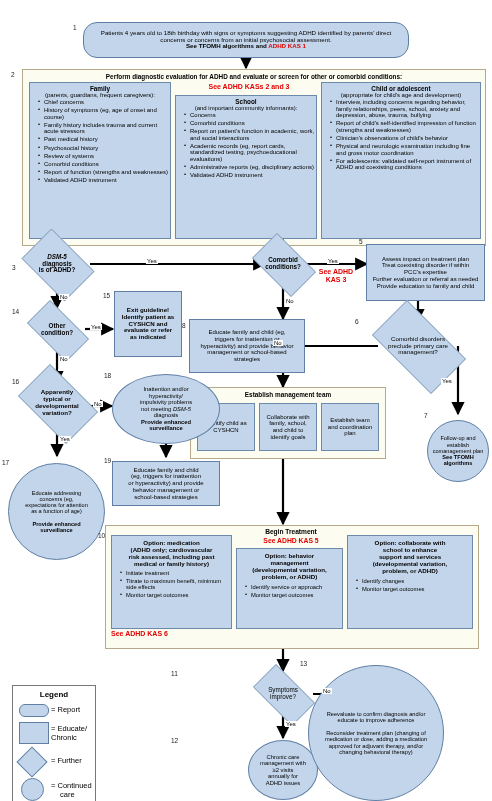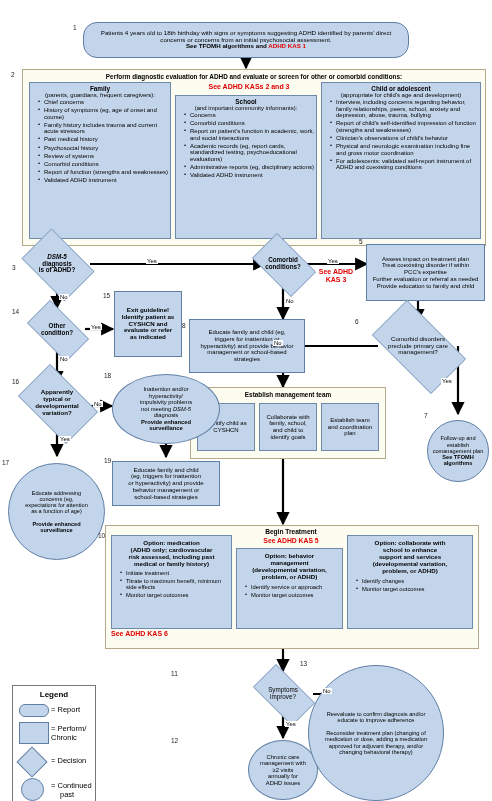--- a/index.html
+++ b/index.html
@@ -421,24 +421,24 @@
       <span>changing behavioral therapy)</span>
     </div>
   </div>
 
   <div id="legend" style="left:12px;top:669px;width:82px;height:118px;">
     <div style="position:absolute;left:0;top:4px;width:100%;text-align:center;font-size:8px;font-weight:bold;">Legend</div>
     <div class="lg-shape" style="left:6px;top:18px;width:28px;height:11px;border-radius:6px;"></div>
     <div class="lg-row" style="left:38px;top:19px;">= Report</div>
 
     <div class="lg-shape" style="left:6px;top:36px;width:28px;height:20px;"></div>
-    <div class="lg-row" style="left:38px;top:38px;">= Perform/</div>
+    <div class="lg-row" style="left:38px;top:38px;">= Educate/</div>
     <div class="lg-row" style="left:38px;top:47px;">Chronic</div>
 
     <div class="lg-shape" style="left:8px;top:65px;width:20px;height:20px;transform:rotate(45deg);"></div>
-    <div class="lg-row" style="left:38px;top:70px;">= Decision</div>
+    <div class="lg-row" style="left:38px;top:70px;">= Further</div>
 
     <div class="lg-shape" style="left:8px;top:92px;width:21px;height:21px;border-radius:50%;"></div>
     <div class="lg-row" style="left:38px;top:95px;">= Continued</div>
-    <div class="lg-row" style="left:47px;top:104px;">past</div>
+    <div class="lg-row" style="left:47px;top:104px;">care</div>
   </div>
 
 </div>
 
 </body></html>

